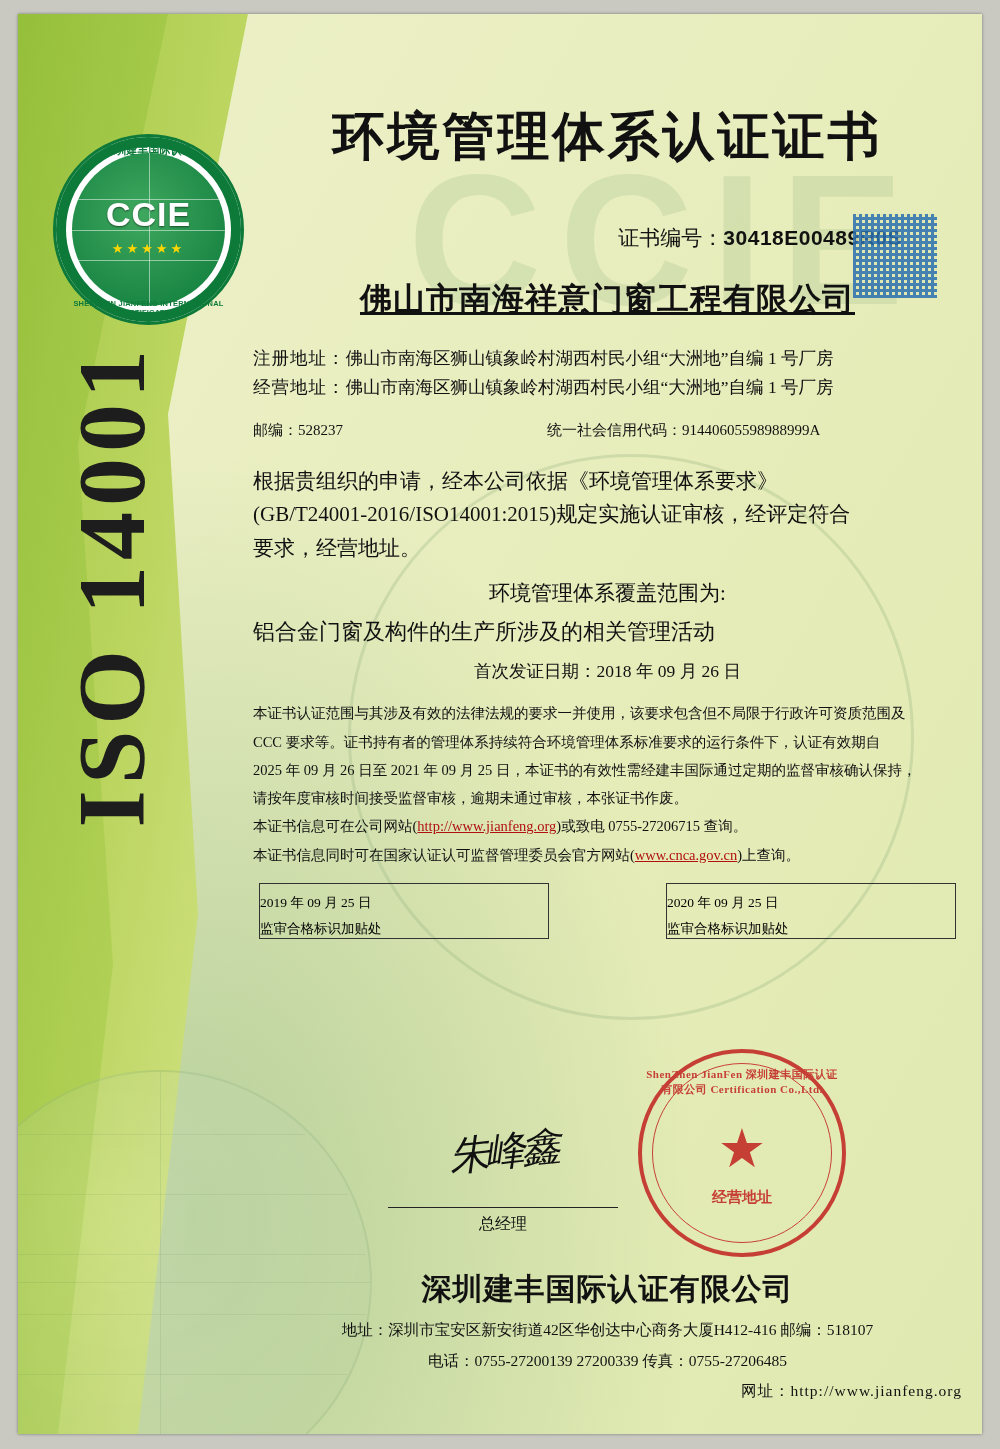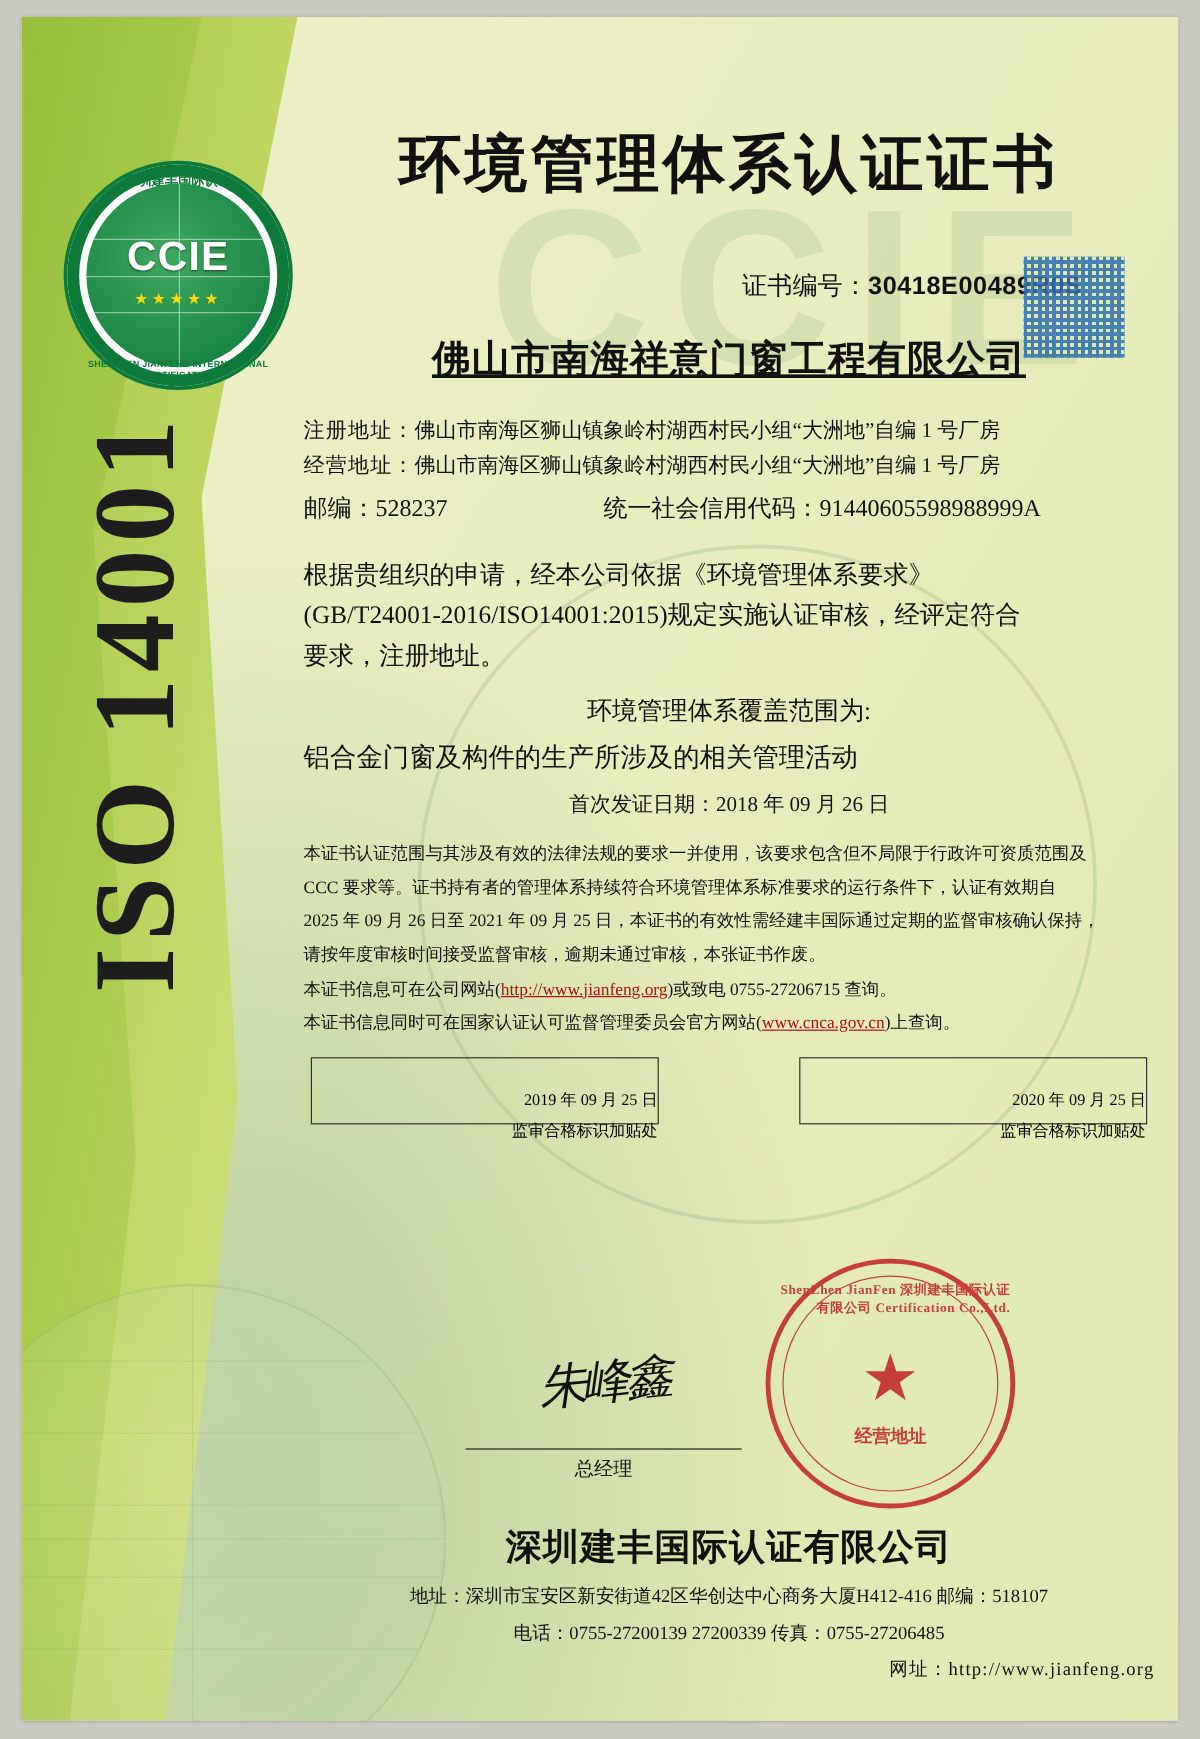--- a/index.html
+++ b/index.html
@@ -119,31 +119,31 @@
   }
   .certno{
     text-align:right;margin-top:52px;font-size:21px;color:#111;padding-right:60px;
   }
   .certno b{font-family:"Liberation Sans",sans-serif;letter-spacing:.5px;}
   .company{
     text-align:center;font-size:32px;font-weight:bold;color:#111;margin-top:26px;letter-spacing:1px;text-decoration:underline;
   }
   .addr{margin-top:22px;font-size:17.5px;color:#111;line-height:1.65;}
   .addr .lbl{letter-spacing:1px;text-align:center;}
-  .zipline{display:flex;margin-top:6px;font-size:20px;color:#111;}
+  .zipline{display:flex;margin-top:16px;font-size:15px;color:#111;gap:44px;}
   .zipline .z1{width:250px;}
   .para{margin-top:22px;font-size:21px;line-height:1.6;color:#111;}
   .scope-title{text-align:center;font-size:21px;margin-top:14px;color:#111;}
   .scope{text-align:left;font-size:22px;margin-top:10px;color:#111;}
   .firstdate{text-align:center;font-size:17.5px;margin-top:12px;color:#111;}
   .fine{margin-top:16px;font-size:14.5px;line-height:1.95;color:#111;}
   .fine a{color:#b01010;text-decoration:underline;}
   .stamps{display:flex;justify-content:space-between;margin-top:14px;padding:0 6px;}
   .stampbox{
-    border:1px solid #333;width:290px;height:56px;text-align:right;padding-top:22px;box-sizing:border-box;
+    border:1px solid #333;width:290px;height:56px;text-align:left;padding-top:6px;box-sizing:border-box;
     font-size:13.5px;line-height:1.9;
   }
   .sig{
     position:absolute;left:370px;top:1110px;width:230px;text-align:center;
   }
   .sig .ink{
     font-size:40px;color:#111;font-family:"Liberation Serif",serif;font-style:italic;
     transform:rotate(-6deg);letter-spacing:-4px;
   }
   .sig .line{border-bottom:1px solid #222;margin-top:28px;}
@@ -155,21 +155,21 @@
   .redseal .star{
     position:absolute;left:50%;top:50%;transform:translate(-50%,-58%);font-size:54px;color:#c01a1a;line-height:1;
   }
   .redseal .sealtxt{
     position:absolute;left:0;right:0;bottom:46px;text-align:center;font-size:15px;font-weight:bold;
   }
   .redseal .ring{
     position:absolute;left:10px;top:10px;right:10px;bottom:10px;border-radius:50%;border:1.5px solid #c01a1a;
   }
   .redseal .arc{
-    position:absolute;left:0;right:0;top:14px;text-align:right;font-size:11px;font-weight:bold;letter-spacing:.5px;
+    position:absolute;left:0;right:0;top:14px;text-align:center;font-size:11px;font-weight:bold;letter-spacing:.5px;
   }
   .footer{position:absolute;left:235px;right:20px;top:1255px;text-align:center;}
   .footer .fname{font-size:30px;font-weight:bold;color:#111;letter-spacing:1px;}
   .footer .frow{font-size:15.5px;color:#111;margin-top:10px;}
   .footer .fweb{font-size:15.5px;color:#111;margin-top:9px;font-family:"Liberation Serif",serif;letter-spacing:1px;text-align:right;}
 </style>
 </head>
 <body>
 
 <div class="cert">
@@ -228,21 +228,21 @@
         </div>
         <div>
           <span>统一社会信用代码：</span><span>91440605598988999A</span>
         </div>
       </div>
     </div>
 
     <div class="para">
       <div>根据贵组织的申请，经本公司依据《环境管理体系要求》</div>
       <div>(GB/T24001-2016/ISO14001:2015)规定实施认证审核，经评定符合</div>
-      <div>要求，注册地址。</div>
+      <div>要求，经营地址。</div>
     </div>
 
     <div class="scope-title">环境管理体系覆盖范围为:</div>
     <div class="scope">铝合金门窗及构件的生产所涉及的相关管理活动</div>
     <div class="firstdate">首次发证日期：2018 年 09 月 26 日</div>
 
     <div class="fine">
       <div>本证书认证范围与其涉及有效的法律法规的要求一并使用，该要求包含但不局限于行政许可资质范围及</div>
       <div>CCC 要求等。证书持有者的管理体系持续符合环境管理体系标准要求的运行条件下，认证有效期自</div>
       <div>2025 年 09 月 26 日至 2021 年 09 月 25 日，本证书的有效性需经建丰国际通过定期的监督审核确认保持，</div>

